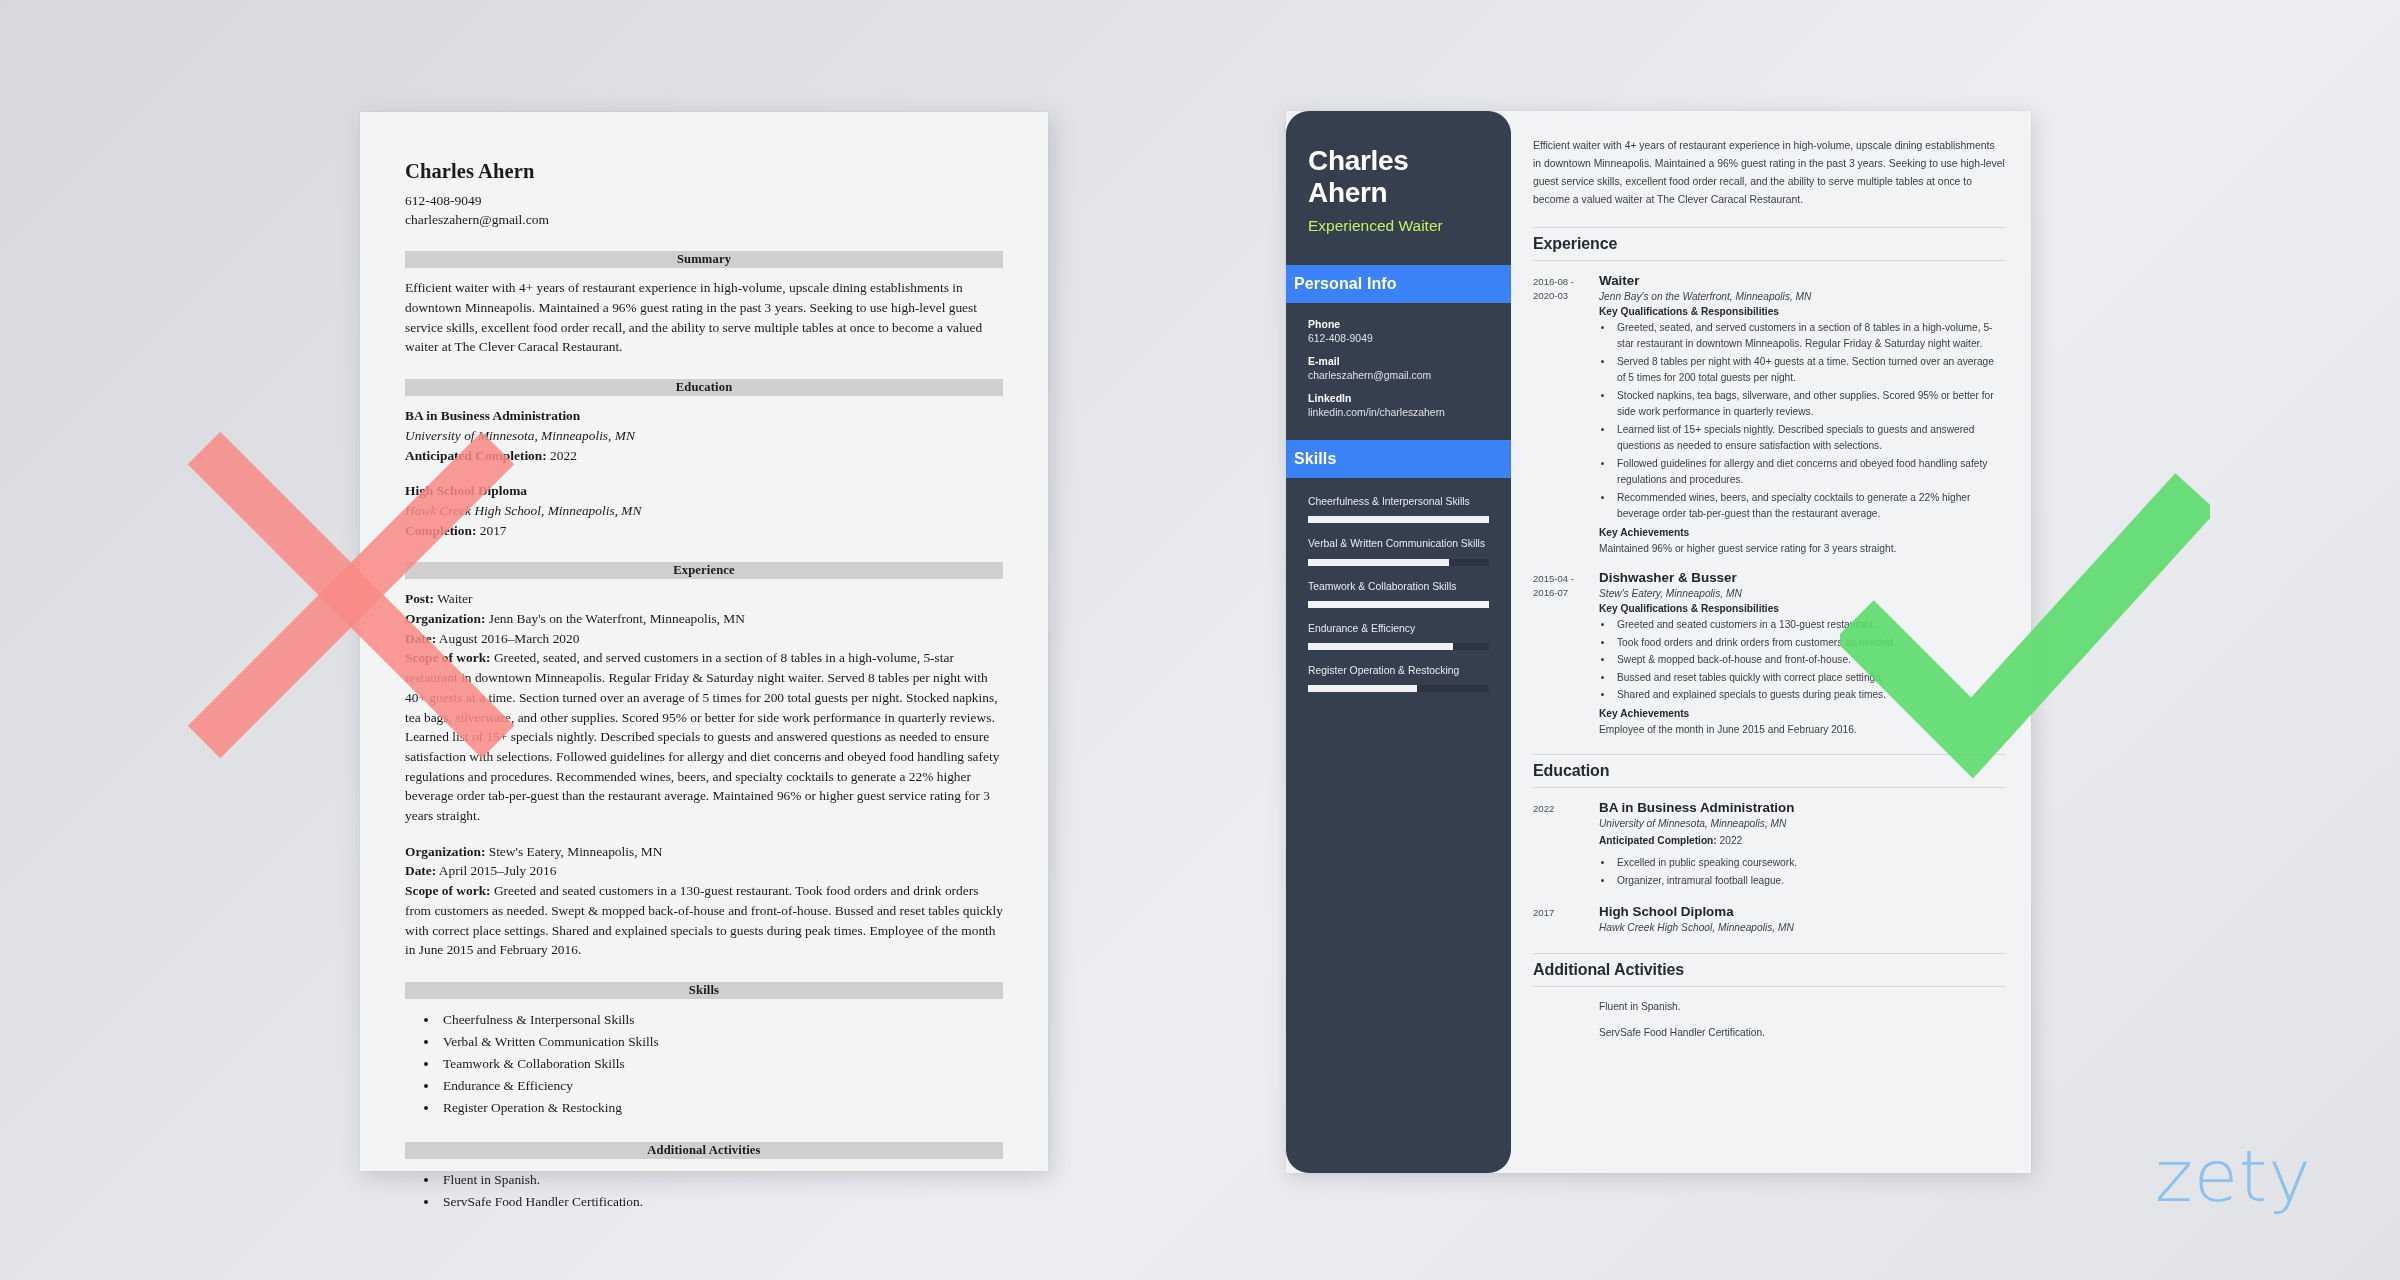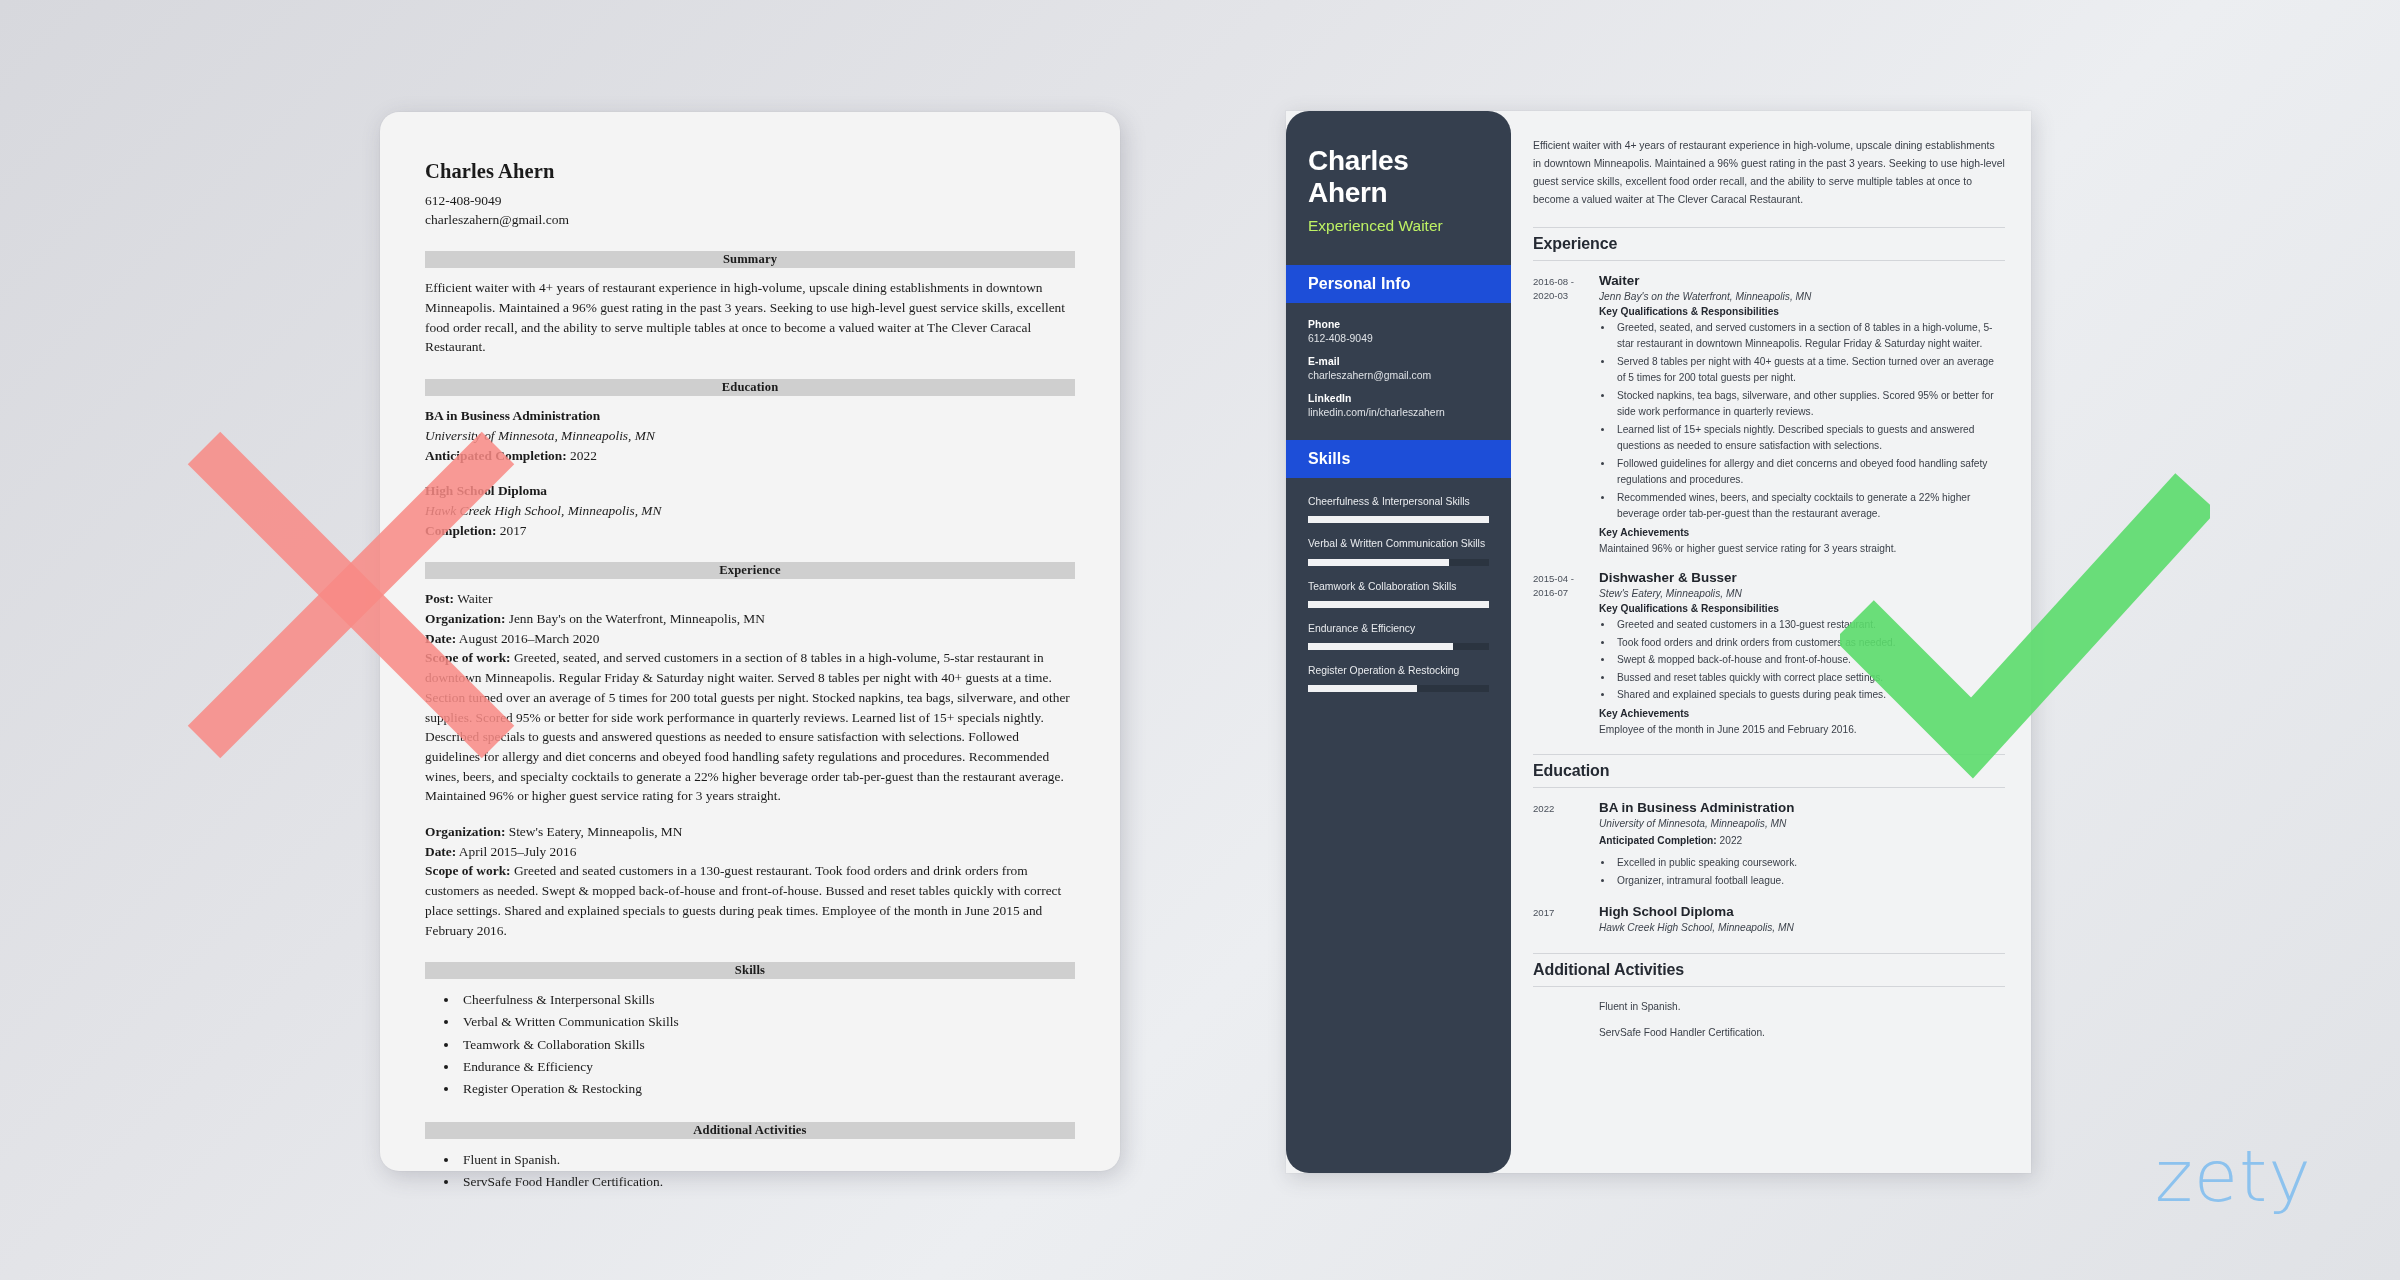--- a/index.html
+++ b/index.html
@@ -15,27 +15,26 @@
     position: relative;
   }
   .stage {
     position: absolute;
     inset: 0;
   }
 
   
   .doc-bad {
     position: absolute;
-    left: 380px;
+    left: 360px;
     top: 112px;
-    width: 740px;
+    width: 688px;
     height: 1059px;
     background: #f4f4f4;
     box-shadow: 4px 6px 22px rgba(70,70,85,0.22), 0 0 0 1px rgba(0,0,0,0.02);
-    border-radius: 19px;
   }
   .bad-inner {
     padding: 48px 45px 0 45px;
     font-family: "Liberation Serif", serif;
     color: #1b1b1b;
   }
   .bad-name {
     font-size: 20.5px;
     font-weight: bold;
     letter-spacing: .1px;
@@ -98,22 +97,22 @@
     line-height: 1.13;
     letter-spacing: -.3px;
   }
   .g-role {
     font-size: 15.5px;
     margin-top: 9px;
     color: #bef264;
     font-weight: normal;
   }
   .g-side-head {
-    background: #1d4ed8;
-    padding: 10px 22px;
+    background: #3b82f6;
+    padding: 10px 8px;
     font-size: 16px;
     font-weight: bold;
     letter-spacing: .1px;
   }
   .g-side-body { padding: 16px 22px 4px 22px; }
   .g-pi-label {
     font-size: 10.4px;
     font-weight: bold;
     margin-top: 12px;
     letter-spacing: .1px;

